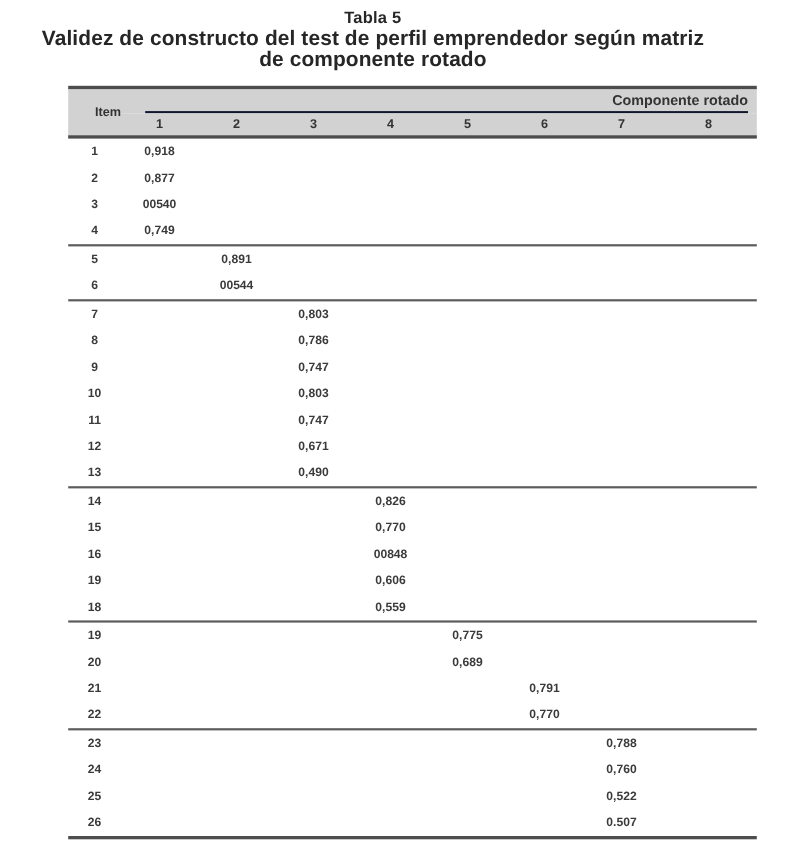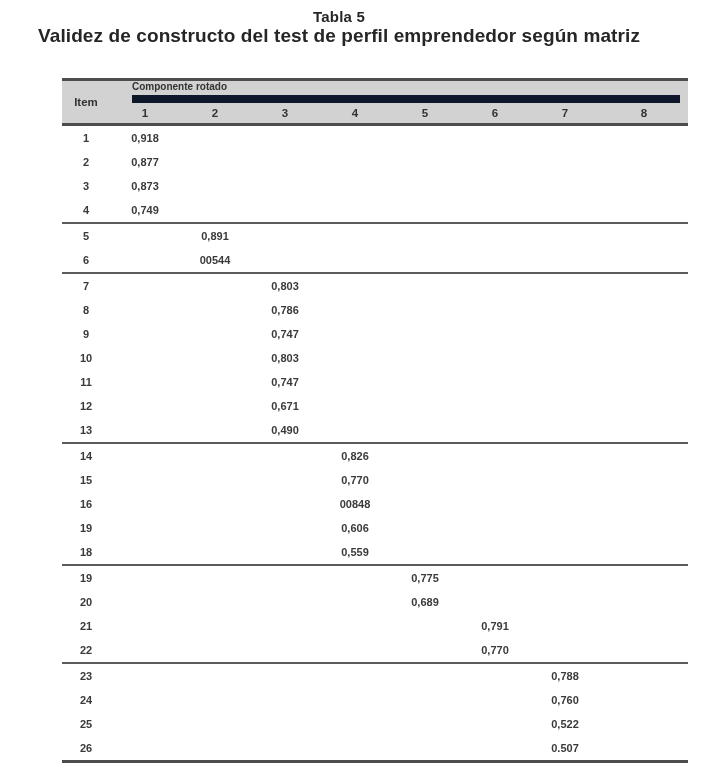--- a/index.html
+++ b/index.html
@@ -51,31 +51,31 @@
   }
   thead th {
     background: #d2d2d2;
     font-weight: bold;
     color: #333333;
     padding: 0;
   }
   th.item-th {
     font-size: 11.5px;
     vertical-align: middle;
-    text-align: center;
+    text-align: right;
     border-bottom: 3px solid #4d4d4d;
   }
   th.group-th {
     height: 22px;
     vertical-align: bottom;
   }
   .group-inner {
-    font-size: 10px;
-    text-align: left;
-    border-bottom: 8px solid #0f172a;
+    font-size: 13px;
+    text-align: right;
+    border-bottom: 2px solid #0f172a;
     margin: 0 8px 0 22px;
     padding-bottom: 3px;
   }
   th.num-th {
     height: 20px;
     font-size: 11.5px;
     text-align: center;
     vertical-align: middle;
     border-bottom: 3px solid #4d4d4d;
   }
@@ -93,20 +93,21 @@
   }
 </style>
 </head>
 <body>
 
 <div class="page">
 
   <div class="title-block">
     <div class="table-number">Tabla 5</div>
     <div class="table-title">Validez de constructo del test de perfil emprendedor según matriz</div>
+    <div class="table-title">de componente rotado</div>
   </div>
 
   <table class="data-table">
     <colgroup>
       <col style="width:48px">
       <col style="width:70px">
       <col style="width:70px">
       <col style="width:70px">
       <col style="width:70px">
       <col style="width:70px">
@@ -150,21 +151,21 @@
           <td></td>
           <td></td>
           <td></td>
           <td></td>
           <td></td>
           <td></td>
           <td></td>
         </tr>
         <tr>
           <td>3</td>
-          <td>0,873</td>
+          <td>00540</td>
           <td></td>
           <td></td>
           <td></td>
           <td></td>
           <td></td>
           <td></td>
           <td></td>
         </tr>
         <tr class="section-end">
           <td>4</td>

